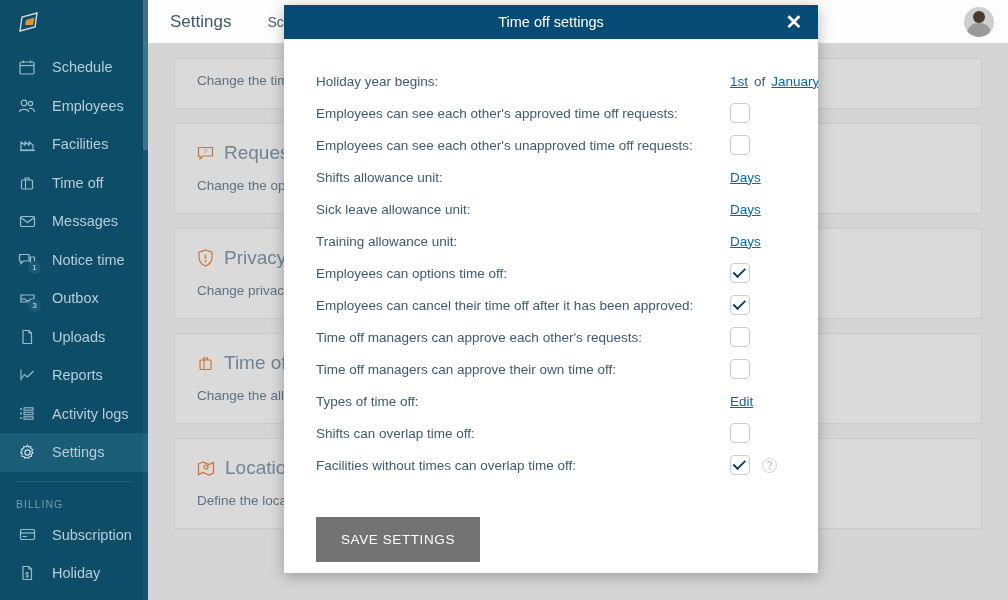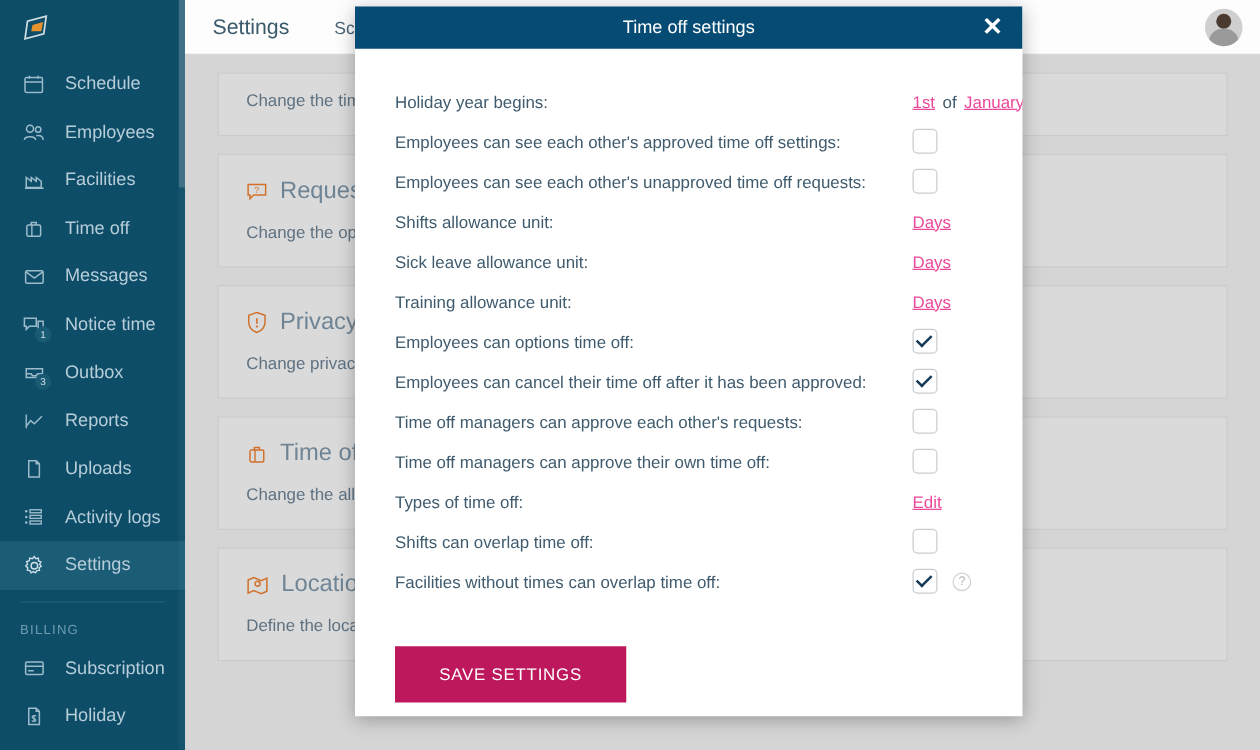--- a/index.html
+++ b/index.html
@@ -151,21 +151,21 @@
     color: #3f5b6d;
     white-space: nowrap;
   }
   .fctrl {
     position: absolute;
     left: 414px;
     display: flex; align-items: center; gap: 12px;
   }
   .frow { position: relative; }
   .link {
-    color: #ec4899;
+    color: #0369a1;
     font-size: 13.5px;
     text-decoration: underline;
     cursor: pointer;
   }
   .plain { color: #3f5b6d; font-size: 13.5px; }
   .cbox {
     width: 20px; height: 20px;
     border: 1px solid #c9cdd1;
     border-radius: 4px;
     background: #fff;
@@ -181,22 +181,22 @@
   }
   .help {
     width: 15px; height: 15px; border-radius: 50%;
     border: 1px solid #d2d2d2;
     color: #b2b2b2; font-size: 10px;
     display: flex; align-items: center; justify-content: center;
     cursor: pointer;
   }
   .save-btn {
     margin: 36px 0 0 0;
-    width: 185px; height: 45px;
-    background: #be185d;
+    width: 164px; height: 45px;
+    background: #737373;
     color: #fff;
     font-size: 13.5px;
     letter-spacing: 0.6px;
     border: none;
     cursor: pointer;
     font-family: "Liberation Sans", sans-serif;
   }
 </style>
 </head>
 <body>
@@ -284,36 +284,36 @@
               <path d="M2 4 H15 V11 H2 Z" fill="none" stroke="#9dbccb" stroke-width="1.2"></path>
               <path d="M2 8 H6 L7 9.5 H10 L11 8 H15" fill="none" stroke="#9dbccb" stroke-width="1.2"></path>
             </svg>
           <span class="badge">3</span>
         </span>
         <span>Outbox</span>
       </div>
 
       <div class="nav-item">
         <span class="ico">
+          <svg width="14" height="16" viewBox="0 0 14 16">
+              <path d="M3 1.5 H9 L11.5 4 V14.5 H3 Z" fill="none" stroke="#9dbccb" stroke-width="1.2"></path>
+              <path d="M9 1.5 V4 H11.5" fill="none" stroke="#9dbccb" stroke-width="1.2"></path>
+            </svg>
+        </span>
+        <span>Uploads</span>
+      </div>
+
+      <div class="nav-item">
+        <span class="ico">
           <svg width="17" height="14" viewBox="0 0 17 14">
               <polyline points="2,11 5.5,6.5 8.5,9 14.5,3" fill="none" stroke="#9dbccb" stroke-width="1.2"></polyline>
               <line x1="2" y1="1.5" x2="2" y2="12.5" stroke="#9dbccb" stroke-width="1.1"></line>
             </svg>
         </span>
         <span>Reports</span>
-      </div>
-
-      <div class="nav-item">
-        <span class="ico">
-          <svg width="14" height="16" viewBox="0 0 14 16">
-              <path d="M3 1.5 H9 L11.5 4 V14.5 H3 Z" fill="none" stroke="#9dbccb" stroke-width="1.2"></path>
-              <path d="M9 1.5 V4 H11.5" fill="none" stroke="#9dbccb" stroke-width="1.2"></path>
-            </svg>
-        </span>
-        <span>Uploads</span>
       </div>
 
       <div class="nav-item">
         <span class="ico">
           <svg width="16" height="15" viewBox="0 0 16 15">
               <circle cx="2" cy="3" r="1" fill="#9dbccb"></circle>
               <circle cx="2" cy="7.5" r="1" fill="#9dbccb"></circle>
               <circle cx="2" cy="12" r="1" fill="#9dbccb"></circle>
               <rect x="5" y="1.8" width="9" height="2.4" fill="none" stroke="#9dbccb" stroke-width="1.1"></rect>
               <rect x="5" y="6.3" width="9" height="2.4" fill="none" stroke="#9dbccb" stroke-width="1.1"></rect>
@@ -457,21 +457,21 @@
       <div class="frow">
         <div class="flabel">Holiday year begins:</div>
         <div class="fctrl">
           <span class="link">1st</span>
           <span class="plain" style="margin-left:-6px">of</span>
           <span class="link" style="margin-left:-6px">January</span>
         </div>
       </div>
 
       <div class="frow">
-        <div class="flabel">Employees can see each other's approved time off settings:</div>
+        <div class="flabel">Employees can see each other's approved time off requests:</div>
         <div class="fctrl">
           <div class="cbox"></div>
         </div>
       </div>
 
       <div class="frow">
         <div class="flabel">Employees can see each other's unapproved time off requests:</div>
         <div class="fctrl">
           <div class="cbox"></div>
         </div>

